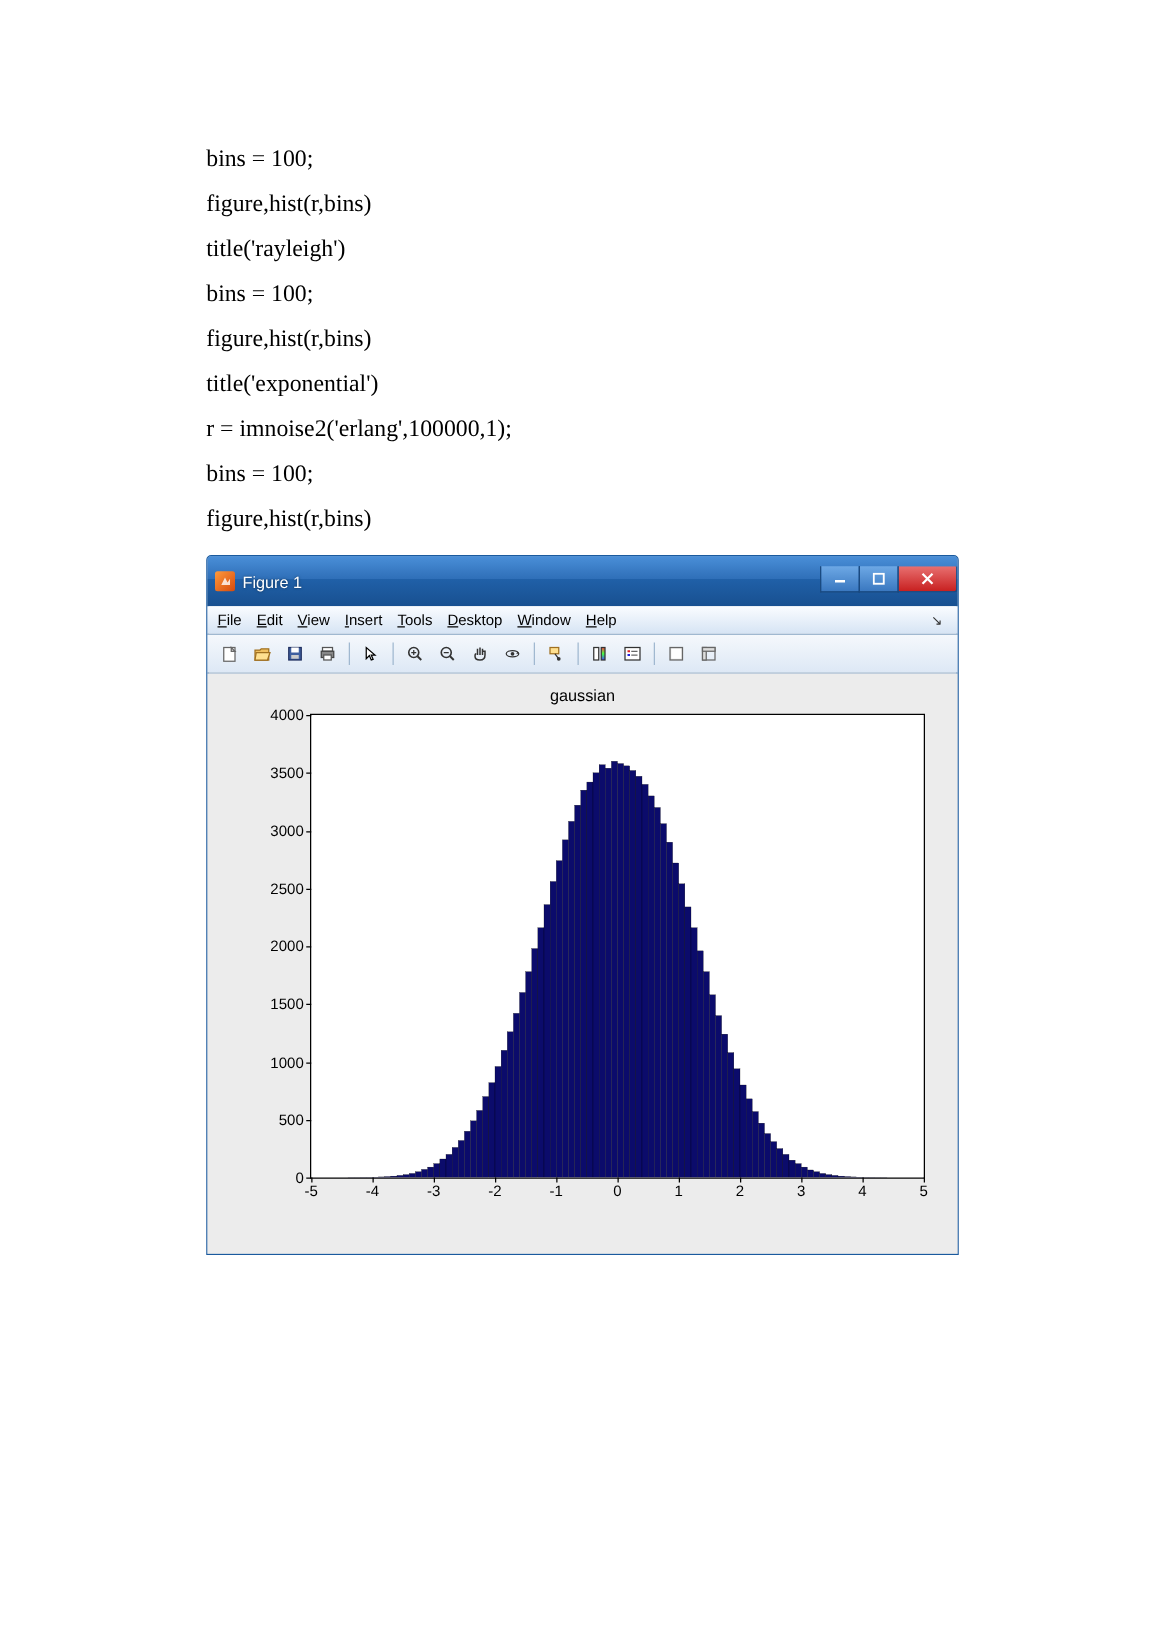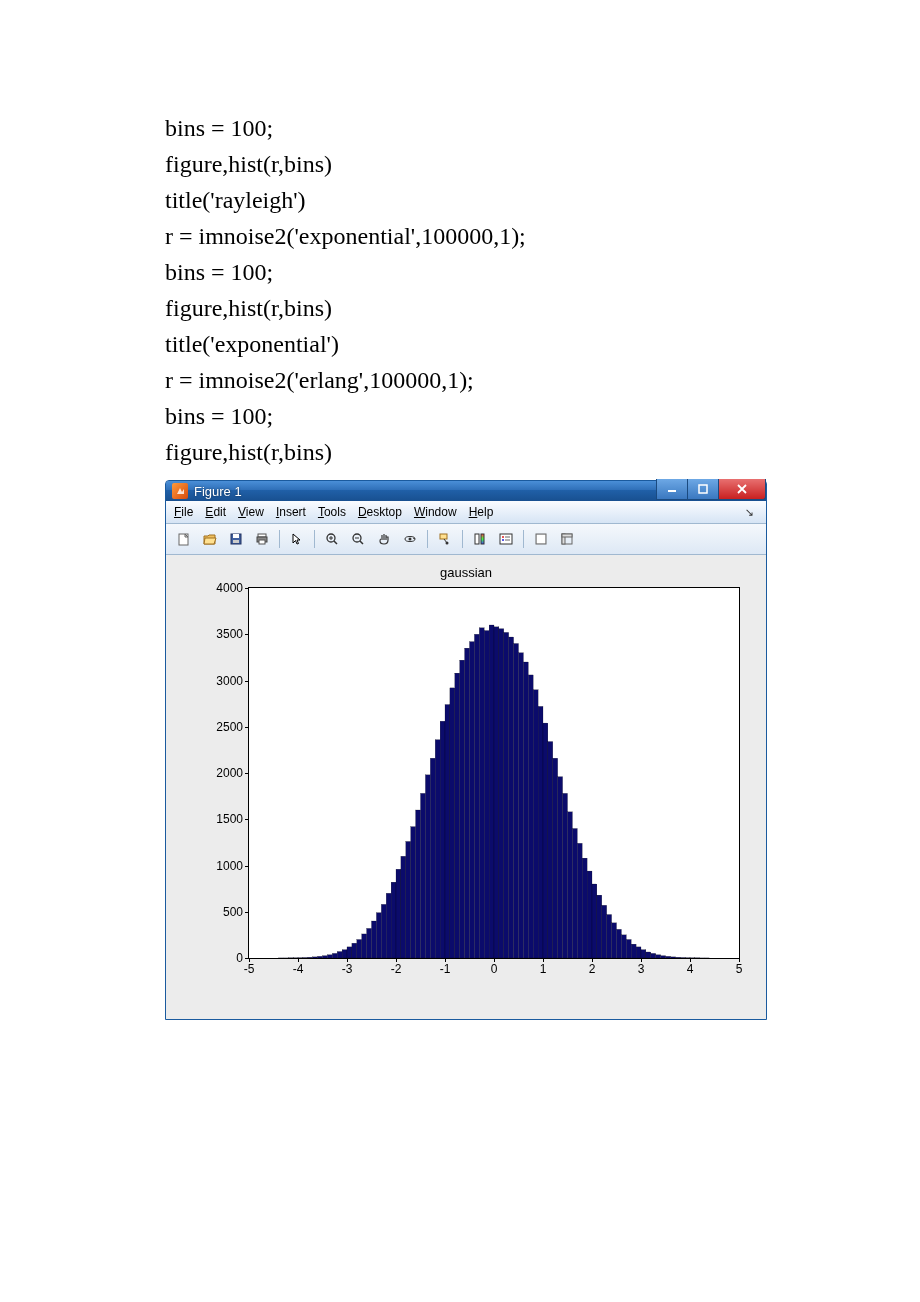--- a/index.html
+++ b/index.html
@@ -6,37 +6,37 @@
     margin: 0;
     padding: 0;
     background: #fff;
     font-family: "Times New Roman", serif;
     width: 920px;
   }
   .page {
     padding: 110px 165px 100px 165px;
   }
   .code-line {
-    font-size: 24px;
+    font-size: 19px;
     line-height: 36px;
     color: #000;
     white-space: pre;
   }
   .figure-window {
     margin-top: 10px;
     width: 600px;
     background: #ececec;
     border: 1px solid #1a5a9e;
     border-radius: 4px 4px 0 0;
     box-shadow: 0 0 0 1px #4d7fb8 inset;
     position: relative;
     font-family: Tahoma, Arial, sans-serif;
   }
   .titlebar {
-    height: 20px;
+    height: 40px;
     background: linear-gradient(to bottom, #4a8fd8 0%, #2f6fb8 45%, #2060a8 46%, #185090 100%);
     display: flex;
     align-items: center;
     padding: 0 0 0 6px;
     border-radius: 3px 3px 0 0;
     position: relative;
   }
   .titlebar .app-icon {
     width: 16px; height: 16px;
     background: linear-gradient(135deg, #ff9a3c 0%, #d64a0c 100%);
@@ -197,21 +197,20 @@
 </style>
 </head>
 <body>
 
 <div class="page">
 
   <div>
     <div class="code-line">bins = 100;</div>
     <div class="code-line">figure,hist(r,bins)</div>
     <div class="code-line">title('rayleigh')</div>
-    <div class="code-line">r = imnoise2('exponential',100000,1);</div>
     <div class="code-line">bins = 100;</div>
     <div class="code-line">figure,hist(r,bins)</div>
     <div class="code-line">title('exponential')</div>
     <div class="code-line">r = imnoise2('erlang',100000,1);</div>
     <div class="code-line">bins = 100;</div>
     <div class="code-line">figure,hist(r,bins)</div>
   </div>
 
   <div class="figure-window">
 

